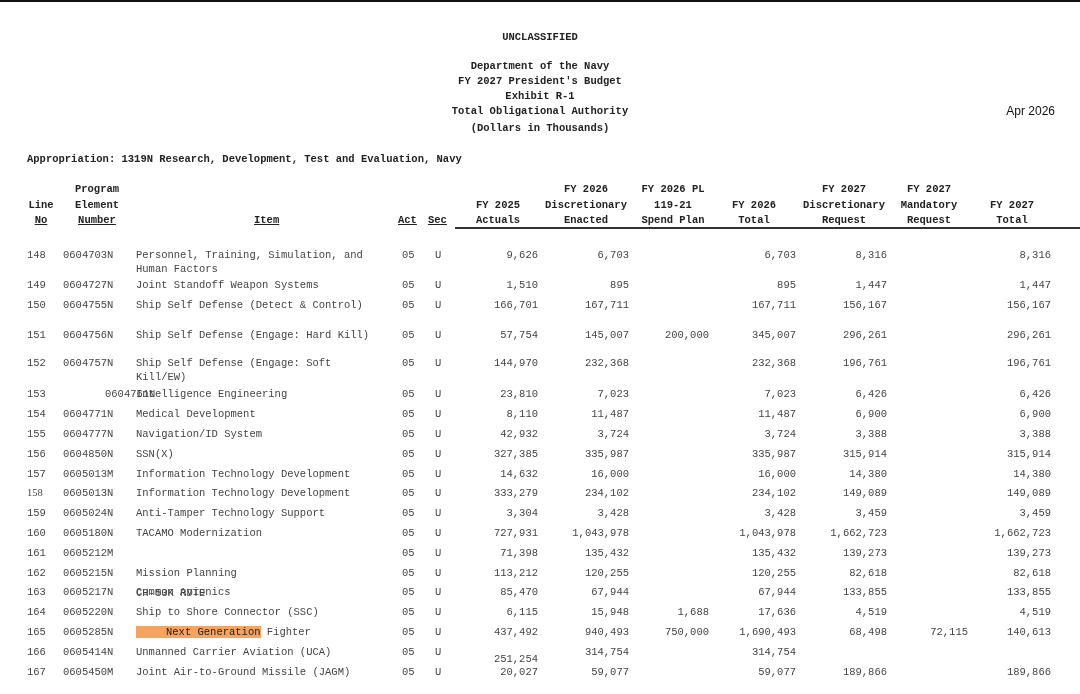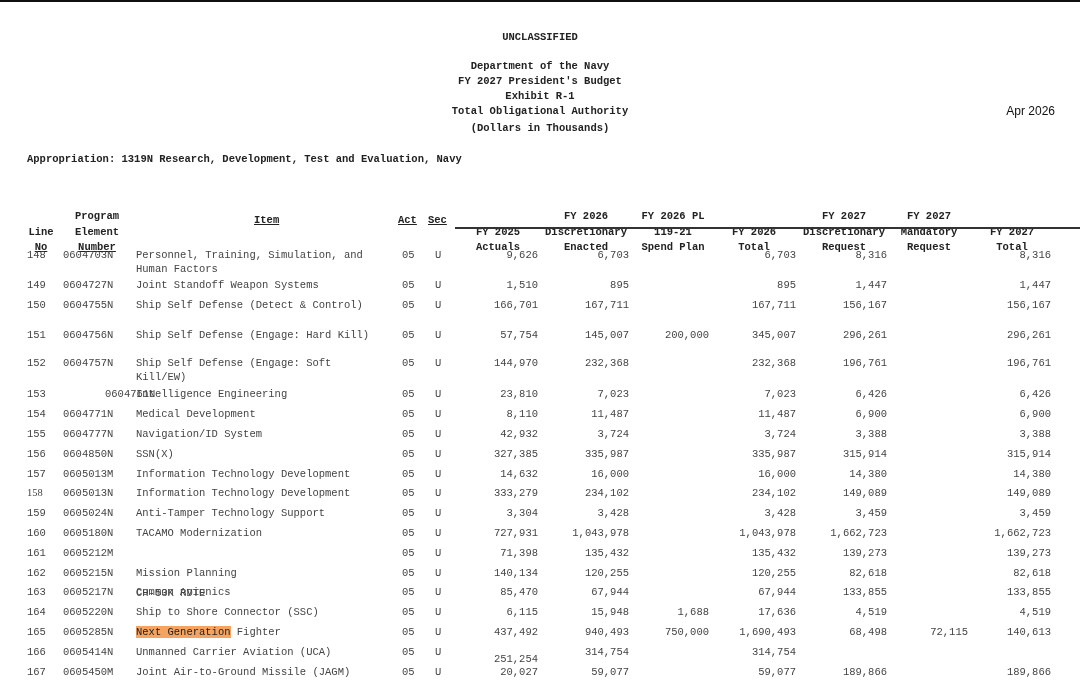--- a/index.html
+++ b/index.html
@@ -5,26 +5,26 @@
     html, body { margin: 0; padding: 0; background: #ffffff; }
     body { width: 1080px; height: 694px; position: relative; overflow: hidden;
            font-family: "Liberation Mono", "DejaVu Sans Mono", monospace; color: #333; }
     .topbar { position: absolute; left: 0; top: 0; width: 1080px; height: 2px; background: #111; }
     .hdr { position: absolute; left: 0; width: 1080px; text-align: center; font-weight: bold;
            font-size: 10.5px; color: #222; }
     .date { position: absolute; right: 25px; top: 104px; font-family: "Liberation Sans", sans-serif;
             font-size: 12px; color: #111; }
     .approp { position: absolute; left: 27px; top: 153px; font-weight: bold; font-size: 10.5px; color: #222; }
     .colhdr { position: absolute; font-weight: bold; font-size: 10.5px; color: #222; line-height: 15.5px; }
-    .c { text-align: center; margin-top: 27px; }
+    .c { text-align: center; }
     .ul { text-decoration: underline; }
     .rule { position: absolute; left: 455px; top: 227px; width: 626px; height: 1.5px; background: #333; }
     .row { position: absolute; left: 0; width: 1080px; font-size: 10.5px; color: #444; }
     .row span { position: absolute; white-space: nowrap; }
-    .hl { background: #f4a460; color: #222; }
+    .hl { background: #f4a460; color: #222; padding-left: 30px; }
   </style>
 </head>
 <body>
 
 <div class="topbar"></div>
 
 <div class="hdr" style="top:31px">UNCLASSIFIED</div>
 <div class="hdr" style="top:60px">Department of the Navy</div>
 <div class="hdr" style="top:75px">FY 2027 President's Budget</div>
 <div class="hdr" style="top:90px">Exhibit R-1</div>
@@ -284,21 +284,21 @@
       <span style="right: 193px;">139,273</span>
       <span style="right: 112px;"></span>
       <span style="right: 29px;">139,273</span>
     </div>
     <div class="row" style="top: 567px;">
       <span style="left: 27px;">162</span>
       <span style="left: 63px;">0605215N</span>
       <span style="left: 136px;">Mission Planning</span>
       <span style="left: 402px;">05</span>
       <span style="left: 435px;">U</span>
-      <span style="right: 542px;">140,134</span>
+      <span style="right: 542px;">113,212</span>
       <span style="right: 451px;">120,255</span>
       <span style="right: 371px;"></span>
       <span style="right: 284px;">120,255</span>
       <span style="right: 193px;">82,618</span>
       <span style="right: 112px;"></span>
       <span style="right: 29px;">82,618</span>
     </div>
     <div class="row" style="top: 586px;">
       <span style="left: 27px;">163</span>
       <span style="left: 63px;">0605217N</span>

